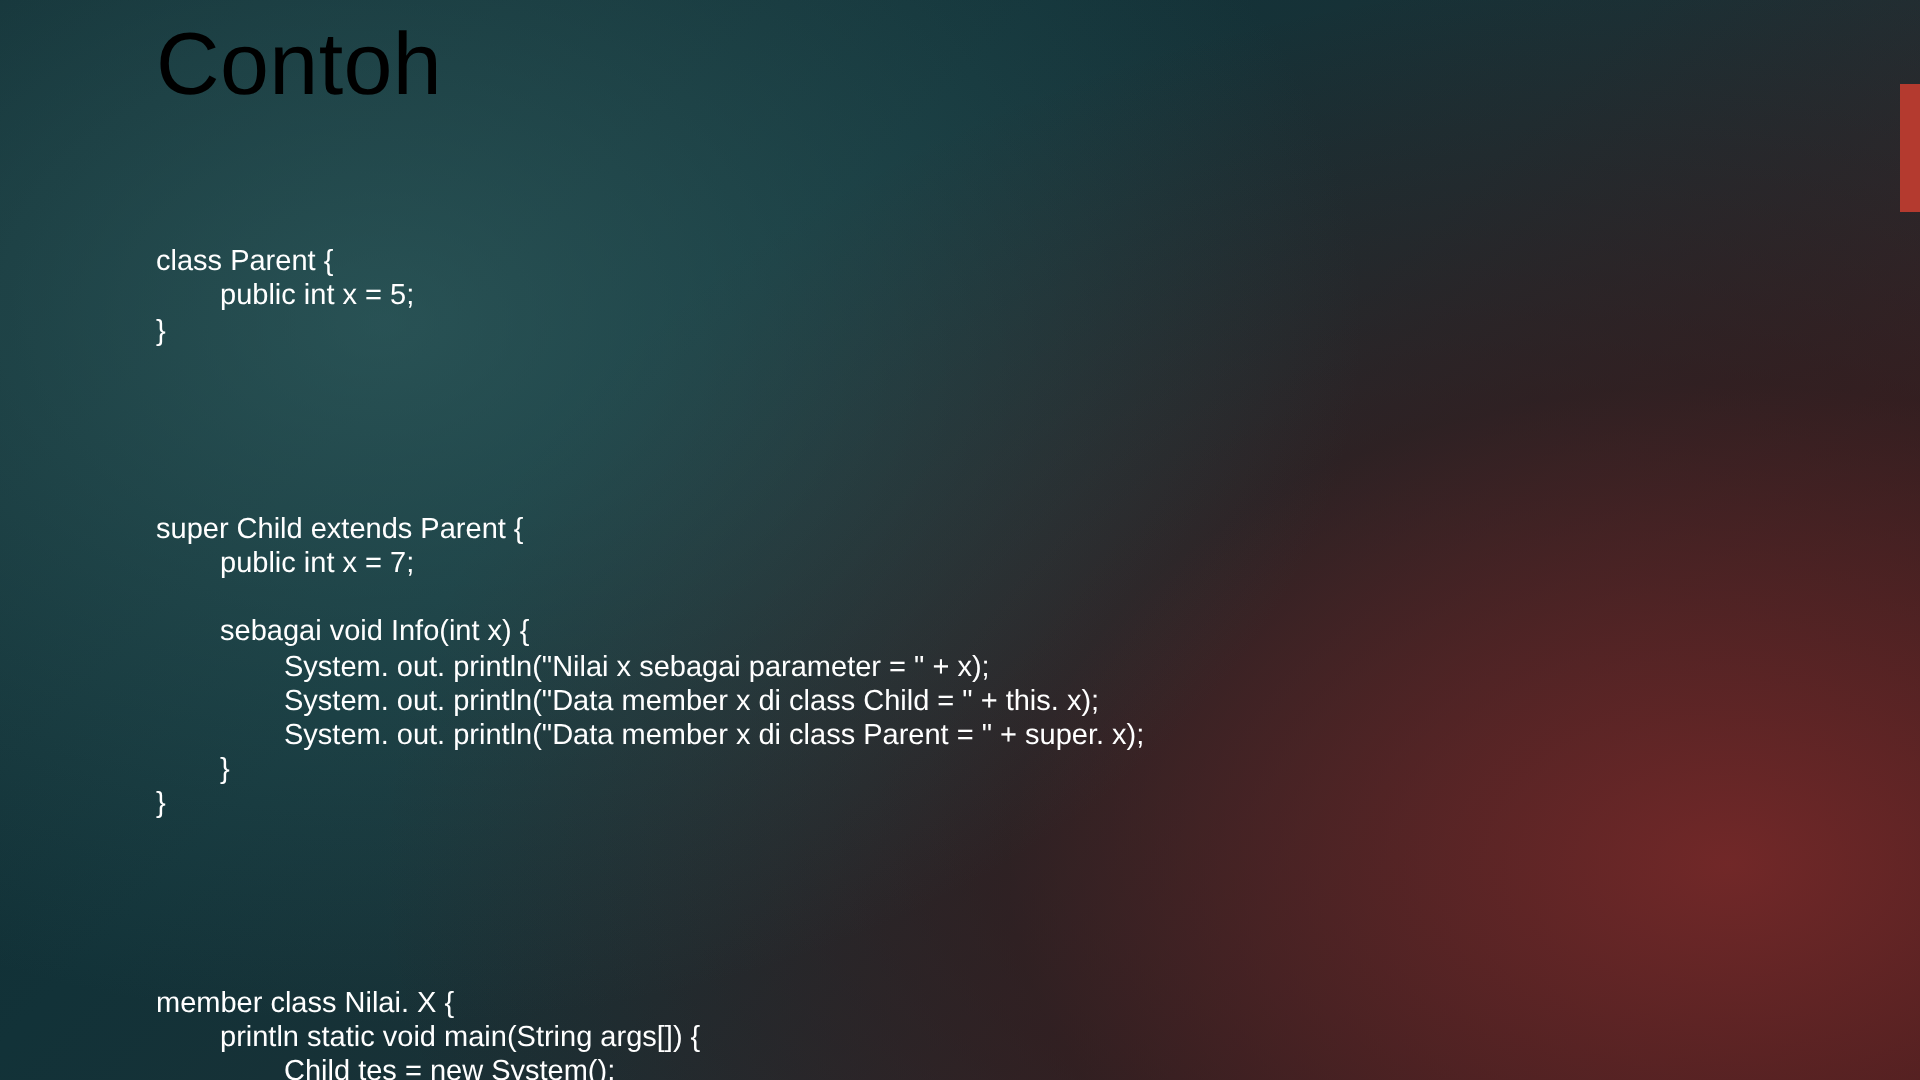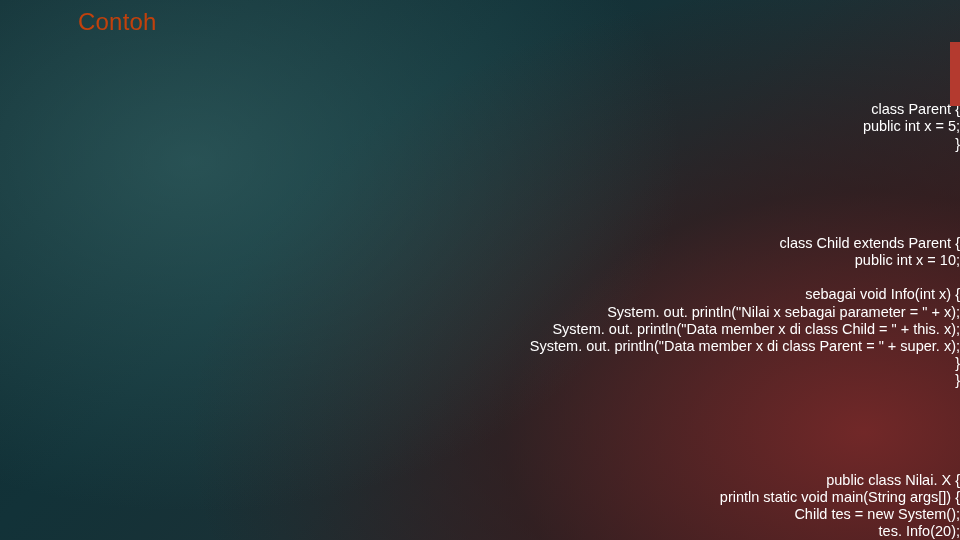--- a/index.html
+++ b/index.html
@@ -12,34 +12,34 @@
       linear-gradient(135deg, #0e2a30 0%, #123238 35%, #1a3136 55%, #2a2a2e 75%, #3a2224 100%);
     color: #ffffff;
     position: relative;
   }
   .slide {
     padding: 8px 0 0 78px;
     width: 100%;
     height: 100%;
   }
   .title {
-    font-size: 24px;
+    font-size: 44px;
     font-weight: 400;
-    color: #c2410c;
+    color: #000000;
     margin-bottom: 14px;
     letter-spacing: 0.2px;
   }
   .code-wrap {
     font-size: 14.5px;
     line-height: 1.18;
     color: #ffffff;
     font-family: Arial, Helvetica, sans-serif;
     white-space: pre;
   }
-  .blk { margin-bottom: 14px; text-align: right; }
+  .blk { margin-bottom: 14px; }
   .i1 { padding-left: 32px; }
   .i2 { padding-left: 64px; }
   .accent-bar {
     position: absolute;
     right: 0;
     top: 42px;
     width: 10px;
     height: 64px;
     background: #b43a2f;
   }
@@ -52,31 +52,31 @@
 
   <h1 class="title">Contoh</h1>
 
   <div class="code-wrap">
     <div class="blk">
 <span>class Parent {</span>
 <span class="i1">public int x = 5;</span>
 <span>}</span></div>
 
     <div class="blk">
-<span>class Child extends Parent {</span>
-<span class="i1">public int x = 10;</span>
+<span>super Child extends Parent {</span>
+<span class="i1">public int x = 7;</span>
 
 <span class="i1">sebagai void Info(int x) {</span>
 <span class="i2">System. out. println("Nilai x sebagai parameter = " + x);</span>
 <span class="i2">System. out. println("Data member x di class Child = " + this. x);</span>
 <span class="i2">System. out. println("Data member x di class Parent = " + super. x);</span>
 <span class="i1">}</span>
 <span>}</span></div>
 
     <div class="blk">
-<span>public class Nilai. X {</span>
+<span>member class Nilai. X {</span>
 <span class="i1">println static void main(String args[]) {</span>
 <span class="i2">Child tes = new System();</span>
 <span class="i2">tes. Info(20);</span>
 
 </div>
   </div>
 </div>
 
 </body></html>

